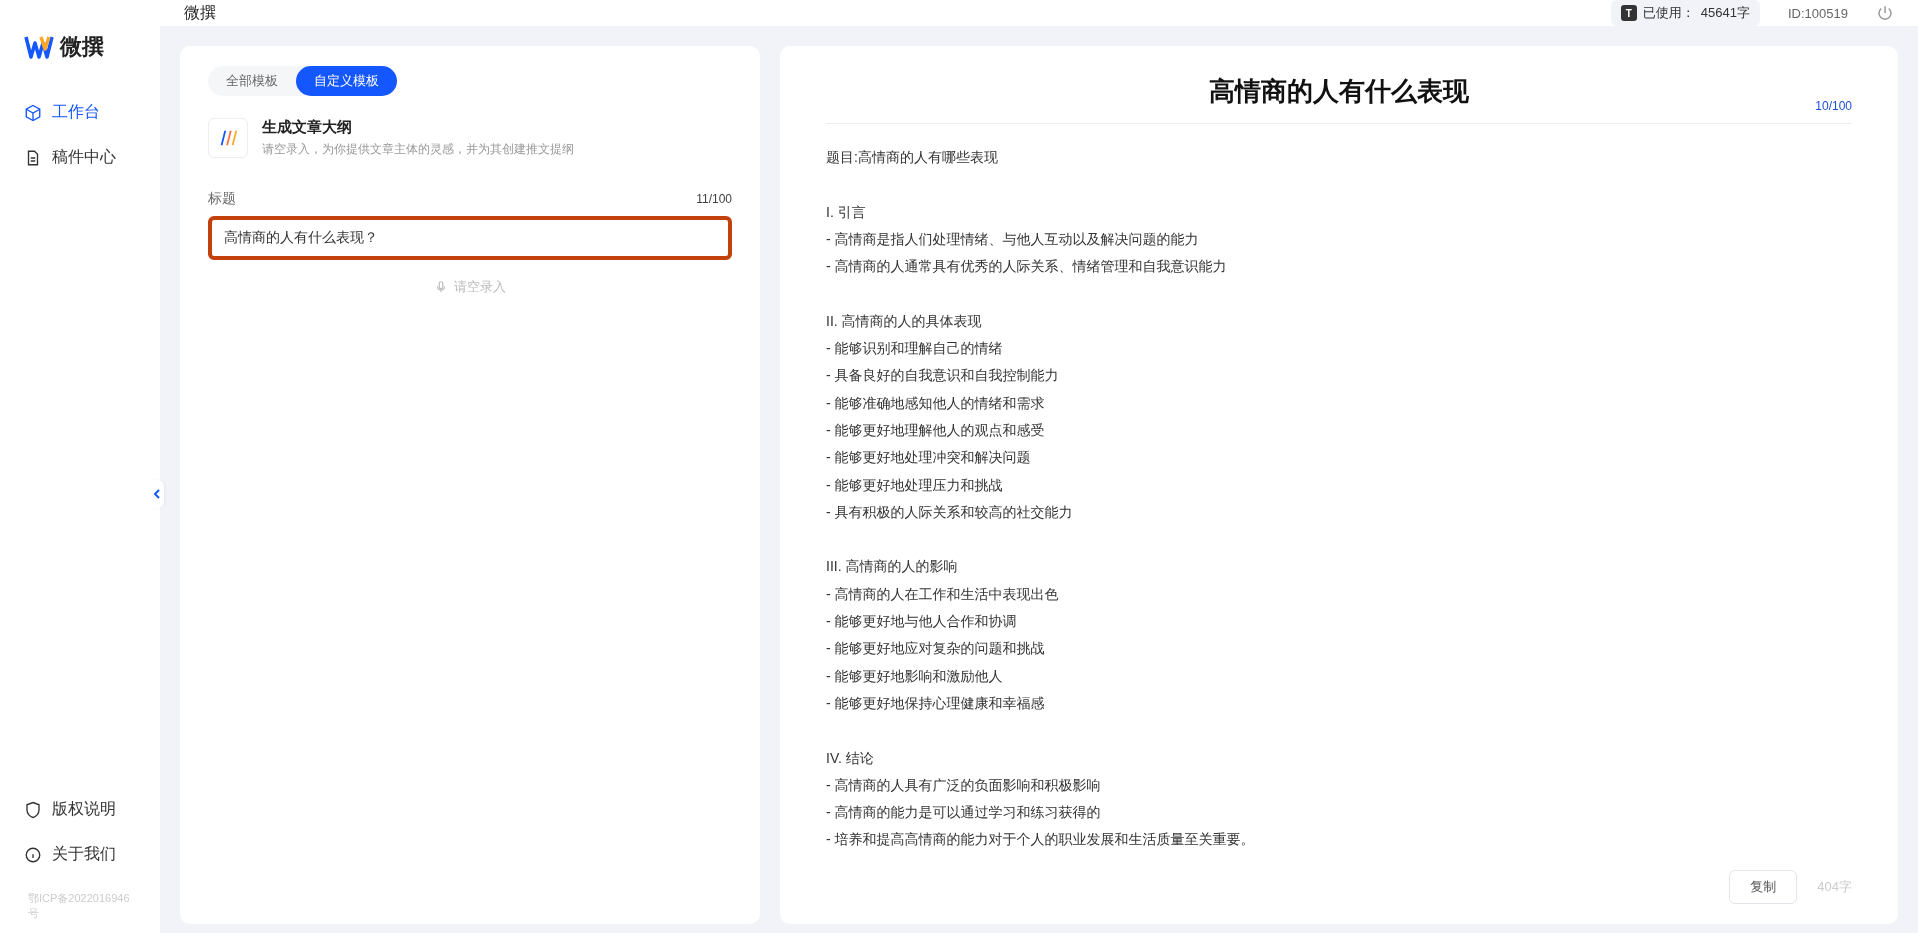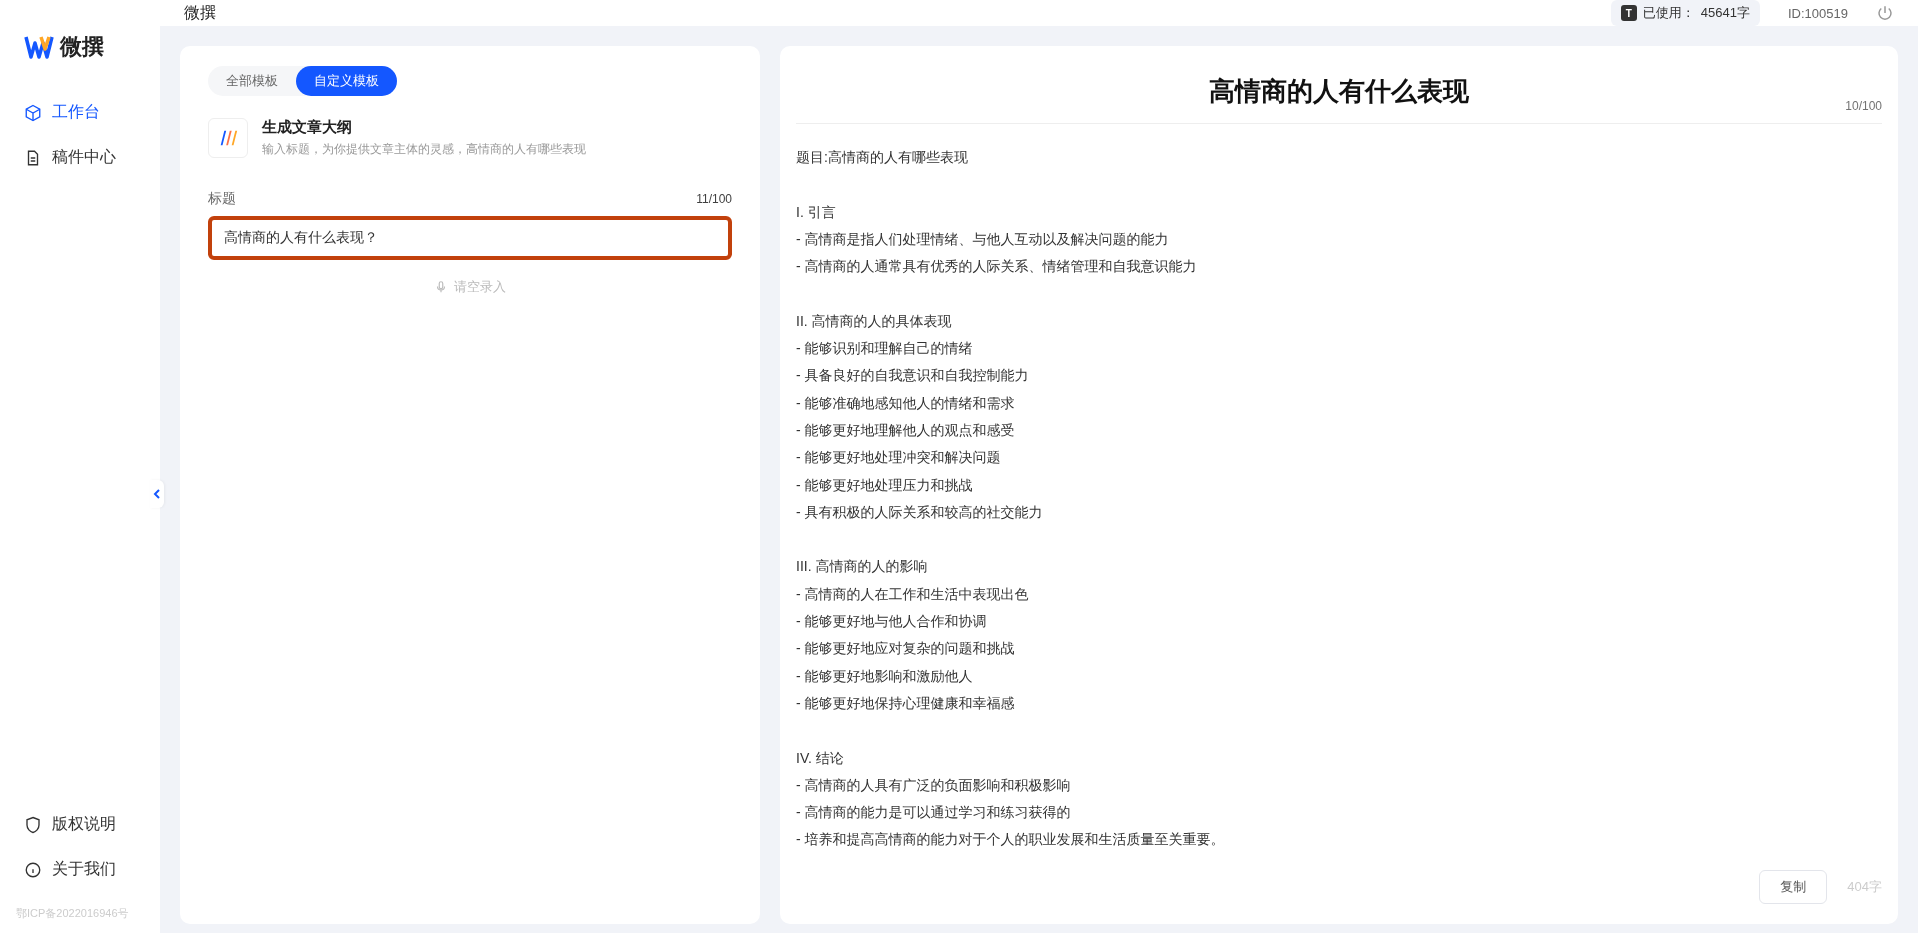--- a/index.html
+++ b/index.html
@@ -11,41 +11,41 @@
     .sidebar { width: 160px; background: #fff; display: flex; flex-direction: column; padding-top: 20px; position: relative; }
     .logo { display: flex; align-items: center; padding: 12px 24px 30px; gap: 6px; }
     .logo-icon { width: 30px; height: 24px; position: relative; }
     .logo-text { font-size: 22px; font-weight: 700; color: #222; }
     .nav { padding: 0 16px; flex: 1; }
     .nav-item { display: flex; align-items: center; gap: 10px; padding: 10px 8px; border-radius: 6px; cursor: pointer; color: #333; font-size: 16px; margin-bottom: 4px; }
     .nav-item.active { color: #1457ff; }
     .nav-item svg { width: 18px; height: 18px; flex-shrink: 0; }
     .sidebar-footer { padding: 0 16px 12px; }
     .sidebar-footer .nav-item { margin-bottom: 4px; }
-    .icp { font-size: 11px; color: #ccc; padding: 0 16px 12px; }
+    .icp { font-size: 11px; color: #ccc; padding: 0 28px 12px; }
     
     
     .main-wrap { flex: 1; display: flex; flex-direction: column; }
     .topbar { height: 46px; background: #fff; display: flex; align-items: center; padding: 0 24px; justify-content: space-between; }
     .app-title { font-size: 16px; font-weight: 500; color: #222; }
     .topbar-right { display: flex; align-items: center; gap: 28px; }
     .usage-pill { background: #f1f3f8; border-radius: 6px; padding: 4px 10px; display: flex; align-items: center; gap: 6px; font-size: 13px; color: #333; }
     .usage-pill .t-badge { background: #333; color: #fff; border-radius: 3px; width: 16px; height: 16px; display: flex; align-items: center; justify-content: center; font-size: 10px; font-weight: bold; }
     .user-id { font-size: 13px; color: #666; }
     .power-icon { width: 18px; height: 18px; color: #999; cursor: pointer; }
     
     
     .collapse-handle { position: absolute; left: 150px; top: 480px; width: 14px; height: 28px; background: #fff; border-radius: 0 6px 6px 0; display: flex; align-items: center; justify-content: center; cursor: pointer; z-index: 10; box-shadow: 1px 0 3px rgba(0,0,0,0.05); }
     .collapse-handle svg { width: 10px; height: 10px; color: #1457ff; }
     
     
     .content { flex: 1; display: flex; gap: 20px; padding: 20px; }
     .panel { background: #fff; border-radius: 10px; display: flex; flex-direction: column; }
     .panel-left { width: 580px; padding: 20px 28px; }
-    .panel-right { flex: 1; padding: 20px 16px; }
+    .panel-right { flex: 1; padding: 20px 46px; }
     
     
     .tabs { display: flex; gap: 0; background: #f5f6f8; border-radius: 20px; width: fit-content; margin-bottom: 18px; }
     .tab { padding: 6px 18px; border-radius: 20px; font-size: 13px; cursor: pointer; color: #666; }
     .tab.active { background: #1457ff; color: #fff; }
     
     
     .tpl-card { display: flex; gap: 14px; padding: 4px 0 20px; align-items: flex-end; }
     .tpl-icon { width: 40px; height: 40px; background: #fff; border: 1px solid #eee; border-radius: 6px; display: flex; align-items: center; justify-content: center; font-size: 20px; }
     .tpl-info { flex: 1; }
@@ -58,21 +58,21 @@
     .field-label { font-size: 14px; color: #666; }
     .field-count { font-size: 12px; color: #404040; }
     .title-input { width: 100%; border: 4px solid #c2410c; border-radius: 6px; padding: 10px 12px; font-size: 14px; outline: none; color: #333; }
     .voice-row { display: flex; justify-content: center; align-items: center; gap: 6px; margin-top: 18px; color: #bbb; font-size: 13px; cursor: pointer; }
     
     .generate-btn { background: #1457ff; color: #fff; border: none; border-radius: 24px; padding: 12px 0; font-size: 14px; cursor: pointer; width: 260px; margin: 0 auto 8px; display: block; }
     
     
     .output-header { display: flex; align-items: flex-end; justify-content: center; padding: 8px 0 14px; border-bottom: 1px solid #eee; position: relative; }
     .output-title { font-family: "Songti SC", "SimSun", serif; font-size: 26px; font-weight: 600; color: #111; }
-    .output-count { position: absolute; right: 0; bottom: 10px; font-size: 12px; color: #737373; }
+    .output-count { position: absolute; right: 0; bottom: 10px; font-size: 12px; color: #1d4ed8; }
     
     .output-body { flex: 1; padding-top: 20px; font-size: 14px; line-height: 1.95; color: #333; white-space: pre-wrap; font-family: "Microsoft YaHei", sans-serif; overflow-y: auto; }
     
     .output-footer { padding-top: 16px; display: flex; justify-content: flex-end; align-items: center; gap: 20px; }
     .copy-btn { border: 1px solid #e3e5eb; background: #fff; border-radius: 6px; padding: 7px 20px; font-size: 13px; cursor: pointer; color: #555; }
     .word-count { font-size: 13px; color: #ccc; }
     
     .left-body { flex: 1; }
   </style>
 </head>
@@ -157,21 +157,21 @@
           <div class="tpl-card">
             <div class="tpl-icon">
               <svg width="22" height="22" viewBox="0 0 24 24">
                   <path d="M4 20 L8 4 L10 4 L6 20 Z" fill="#1457ff"></path>
                   <path d="M10 20 L14 4 L16 4 L12 20 Z" fill="#ff7043"></path>
                   <path d="M16 20 L20 4 L22 4 L18 20 Z" fill="#ffa726"></path>
                 </svg>
             </div>
             <div class="tpl-info">
               <div class="tpl-title">生成文章大纲</div>
-              <div class="tpl-desc">输入标题，为你提供文章主体的灵感，高情商的人有哪些表现</div>
+              <div class="tpl-desc">请空录入，为你提供文章主体的灵感，并为其创建推文提纲</div>
             </div>
           </div>
 
           <div class="field-row">
             <div class="field-label-row">
               <span class="field-label">标题</span>
               <span class="field-count">11/100</span>
             </div>
             <input type="text" class="title-input" value="高情商的人有什么表现？" style="">
           </div>

